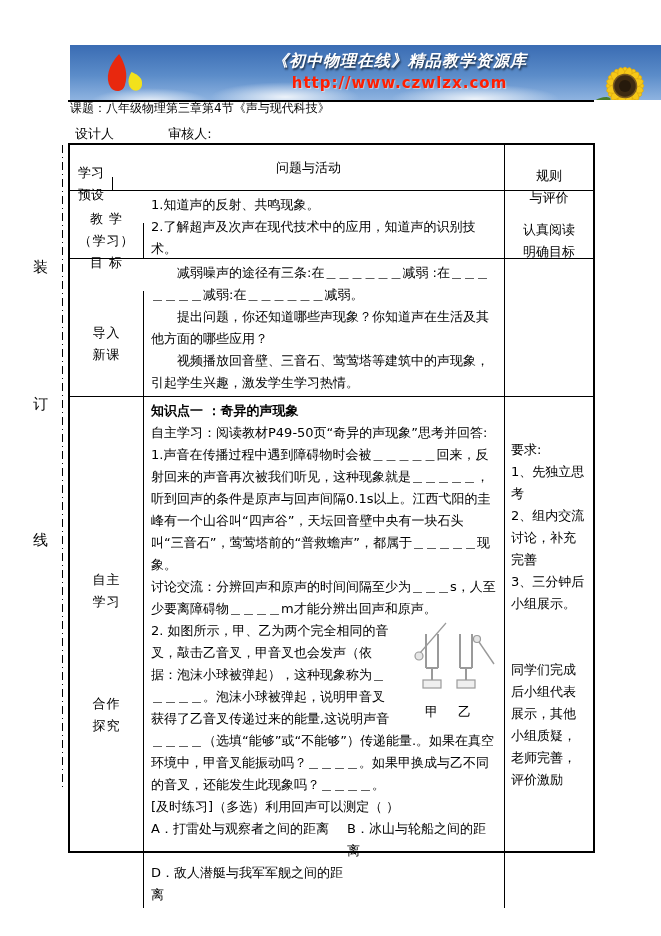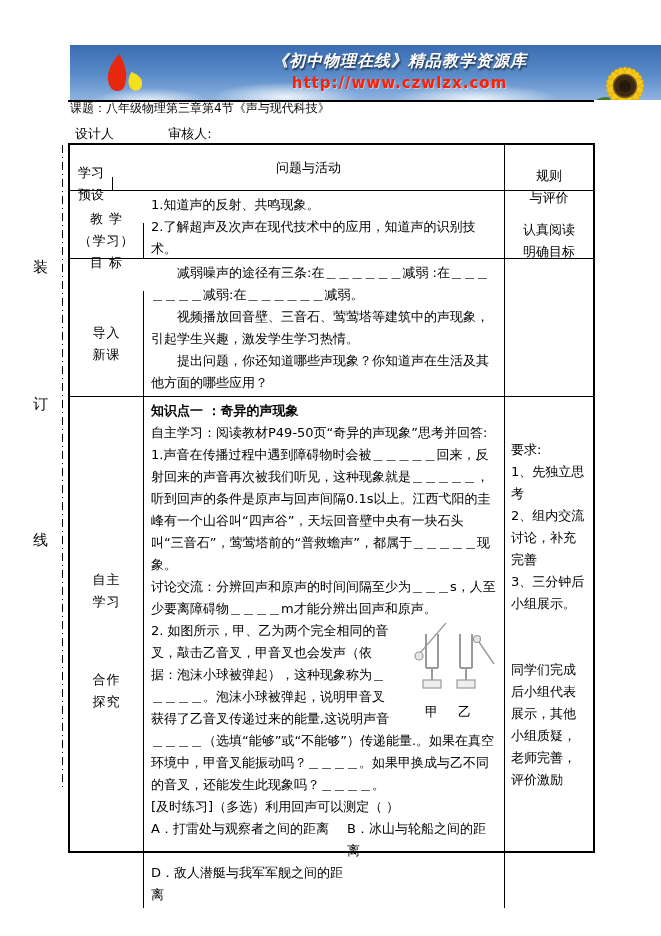--- a/index.html
+++ b/index.html
@@ -43,21 +43,21 @@
   .c1n { width:43px; letter-spacing:0; }
   .c2 { flex:1; border-right:1px solid #000; padding:3px 8px 2px 7px; position:relative; }
   .c3 { width:88px; padding:10px 6px; }
   .pre { white-space:pre-line;margin-top:32px; }
   .bold { font-weight:bold; }
   .ind > div, .ind { text-indent:2em; }
   .r-header .c2 { display:flex; align-items:center; justify-content:center; padding:0; }
   .r-header .c3 { display:flex; align-items:center; justify-content:center; text-align:center; }
   .r-goals .c2 { display:flex; flex-direction:column; justify-content:flex-start; padding-top:3px; }
   .c3.mid { display:flex; align-items:center; justify-content:center; text-align:center; }
-  .main-labels { justify-content:flex-start; padding-top:140px; gap:24px; }
+  .main-labels { justify-content:flex-start; padding-top:140px; gap:48px; }
 
   .opts { display:grid; grid-template-columns:196px 1fr; }
   .figure { float:right; width:96px; margin:2px 0 2px 4px; text-align:center; }
   .fig-labels { display:flex; justify-content:center; gap:20px; font-size:13px; margin-top:-2px; }
   .p-block { margin:0; }
 </style>
 </head>
 <body>
 
 <div class="page">
@@ -128,22 +128,22 @@
       </div>
       <div class="c3 mid pre">认真阅读
 明确目标</div>
     </div>
 
     <div class="trow r-intro">
       <div class="c1 pre">导入
 新课</div>
       <div class="c2">
         <div class="p-block ind">减弱噪声的途径有三条:在＿＿＿＿＿＿减弱 :在＿＿＿＿＿＿＿减弱:在＿＿＿＿＿＿减弱。</div>
+        <div class="p-block ind">提出问题，你还知道哪些声现象？你知道声在生活及其他方面的哪些应用？</div>
         <div class="p-block ind">视频播放回音壁、三音石、莺莺塔等建筑中的声现象，引起学生兴趣，激发学生学习热情。</div>
-        <div class="p-block ind">提出问题，你还知道哪些声现象？你知道声在生活及其他方面的哪些应用？</div>
       </div>
       <div class="c3"></div>
     </div>
 
     <div class="trow r-main">
       <div class="c1 main-labels">
         <div class="pre">自主
 学习</div>
         <div class="pre">合作
 探究</div>

